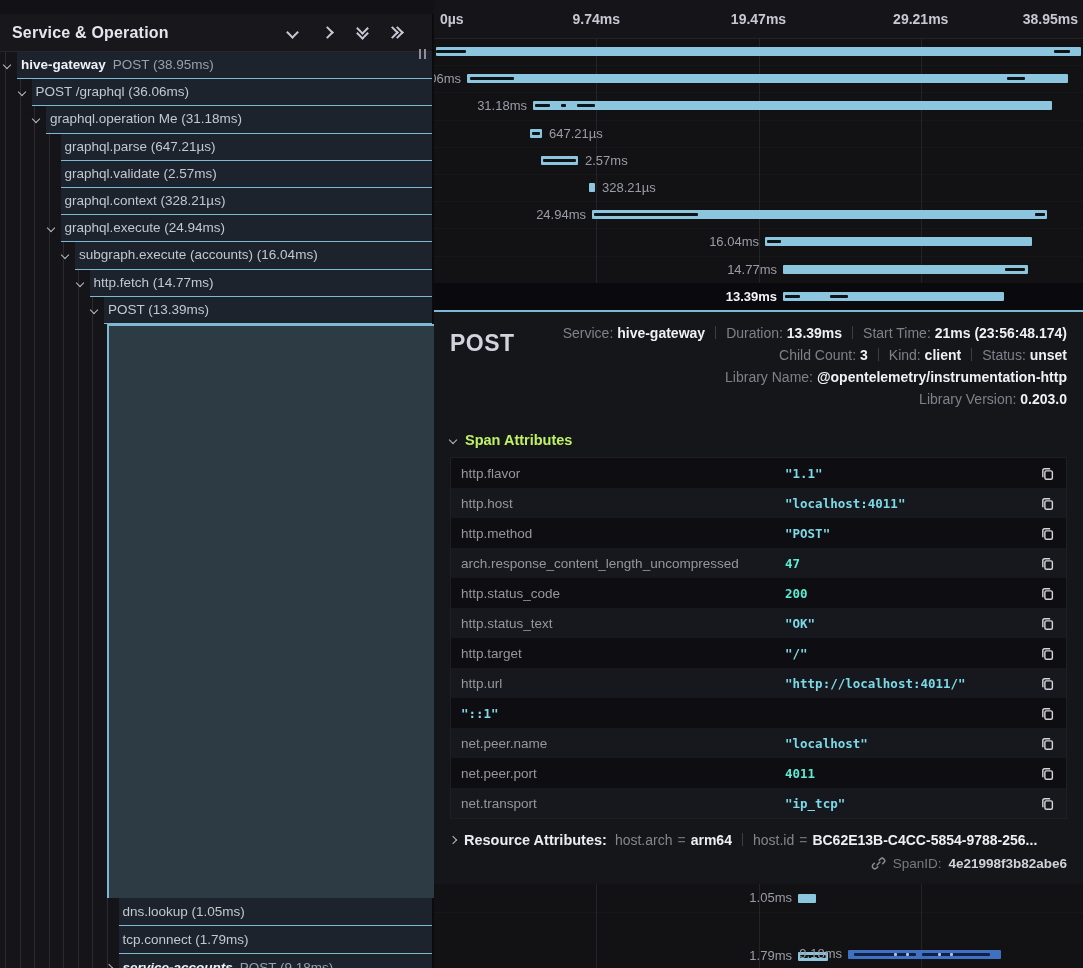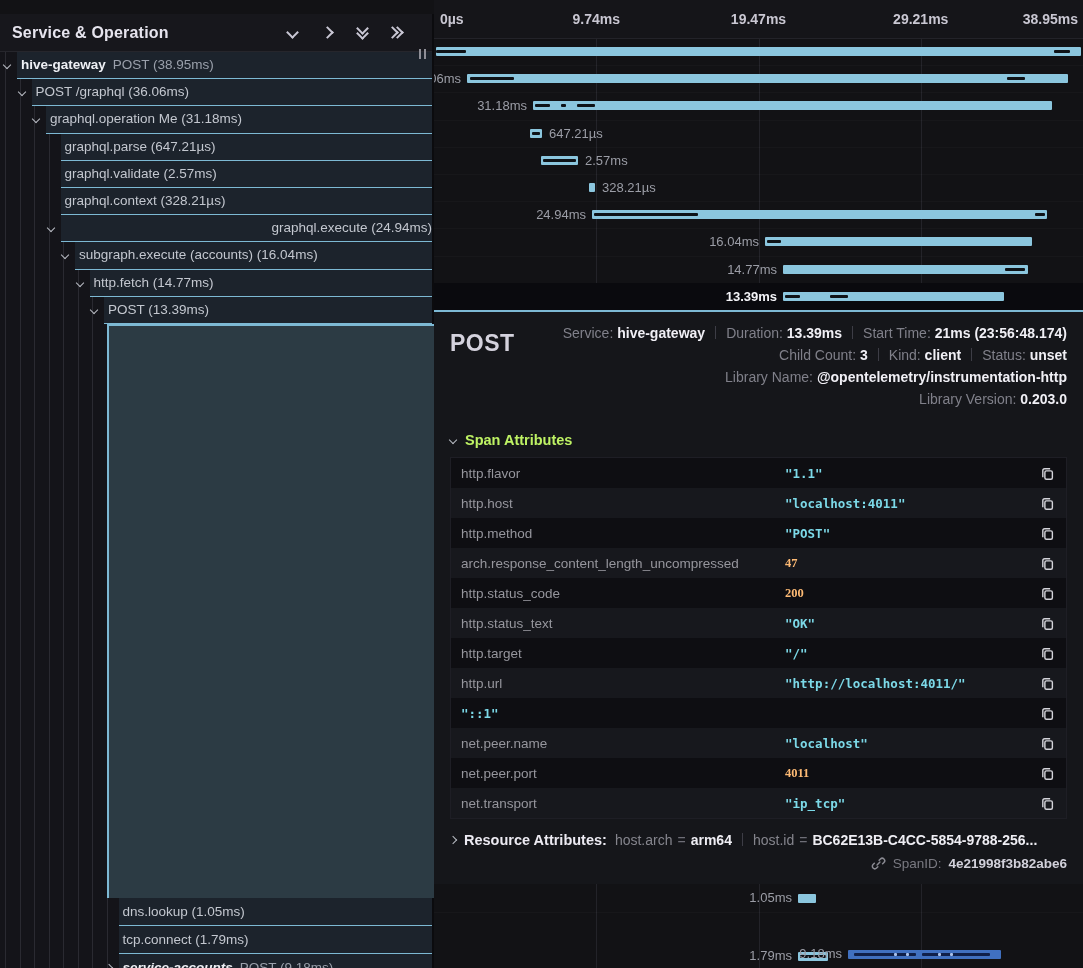--- a/index.html
+++ b/index.html
@@ -29,21 +29,21 @@
   .d-meta b{color:#f0eff5;font-weight:700;}
   .msep{display:inline-block;width:1px;height:13px;background:#3d3d46;margin:0 10px;vertical-align:-1px;}
   .sec{margin-top:22px;display:flex;align-items:center;gap:9px;font-size:14.5px;font-weight:700;color:#bef264;cursor:default;}
   .attrs{margin-top:9px;border:1px solid #1e1e25;}
   .arow{display:flex;align-items:center;height:30px;padding:0 10px;box-sizing:border-box;}
   .arow.odd{background:#0e0e12;}
   .arow.even{background:#17181d;}
   .akey{flex:0 0 324px;font-size:13.5px;color:#96969d;white-space:nowrap;overflow:hidden;}
   .aval{flex:1;font-family:"DejaVu Sans Mono",monospace;font-size:12.5px;font-weight:700;white-space:nowrap;overflow:hidden;}
   .aval.string{color:#7cd9e8;}
-  .aval.number{color:#fdba74;font-family:Liberation Serif, serif;}
+  .aval.number{color:#5eead4;}
   .copybtn{flex:0 0 auto;width:18px;height:18px;display:flex;align-items:center;justify-content:center;cursor:pointer;}
   .res{margin-top:13px;display:flex;align-items:center;font-size:14px;color:#85858d;gap:8px;white-space:nowrap;overflow:hidden;}
   .res .rtitle{font-weight:700;color:#eceaf2;font-size:14.5px;}
   .res b{color:#efeef4;font-weight:700;}
   .res .eq{color:#6e6e77;margin:0 5px;}
   .sid{margin-top:8px;display:flex;justify-content:flex-end;align-items:center;gap:7px;font-size:13.5px;color:#797981;}
   .sid b{color:#d2d1db;font-weight:700;}
 
   
   .lp{position:absolute;left:0;top:14px;width:434px;height:968px;background:#141419;z-index:8;border-right:2px solid #0b0b0e;box-sizing:border-box;}
@@ -388,21 +388,21 @@
           <div class="band" style="left: 60.5px;"><span class="tlabel" style="line-height: 26.2px;">graphql.parse (647.21µs)</span></div>
         </div>
         <div class="trow" style="top: 146.8px; height: 27.2px;">
           <div class="band" style="left: 60.5px;"><span class="tlabel" style="line-height: 26.2px;">graphql.validate (2.57ms)</span></div>
         </div>
         <div class="trow" style="top: 174px; height: 27.2px;">
           <div class="band" style="left: 60.5px;"><span class="tlabel" style="line-height: 26.2px;">graphql.context (328.21µs)</span></div>
         </div>
         <div class="trow" style="top: 201.2px; height: 27.2px;">
           <span class="tchev down" style="left: 47.5px; top: 10.1px;"></span>
-          <div class="band" style="left: 60.5px; text-align: right;"><span class="tlabel" style="line-height: 26.2px;">graphql.execute (24.94ms)</span></div>
+          <div class="band" style="left: 60.5px;"><span class="tlabel" style="line-height: 26.2px;">graphql.execute (24.94ms)</span></div>
         </div>
         <div class="trow" style="top: 228.4px; height: 27.2px;">
           <span class="tchev down" style="left: 62px; top: 10.1px;"></span>
           <div class="band" style="left: 75px;"><span class="tlabel" style="line-height: 26.2px;">subgraph.execute (accounts) (16.04ms)</span></div>
         </div>
         <div class="trow" style="top: 255.6px; height: 27.2px;">
           <span class="tchev down" style="left: 76.5px; top: 10.1px;"></span>
           <div class="band" style="left: 89.5px;"><span class="tlabel" style="line-height: 26.2px;">http.fetch (14.77ms)</span></div>
         </div>
         <div class="trow" style="top: 282.8px; height: 27.2px;">

